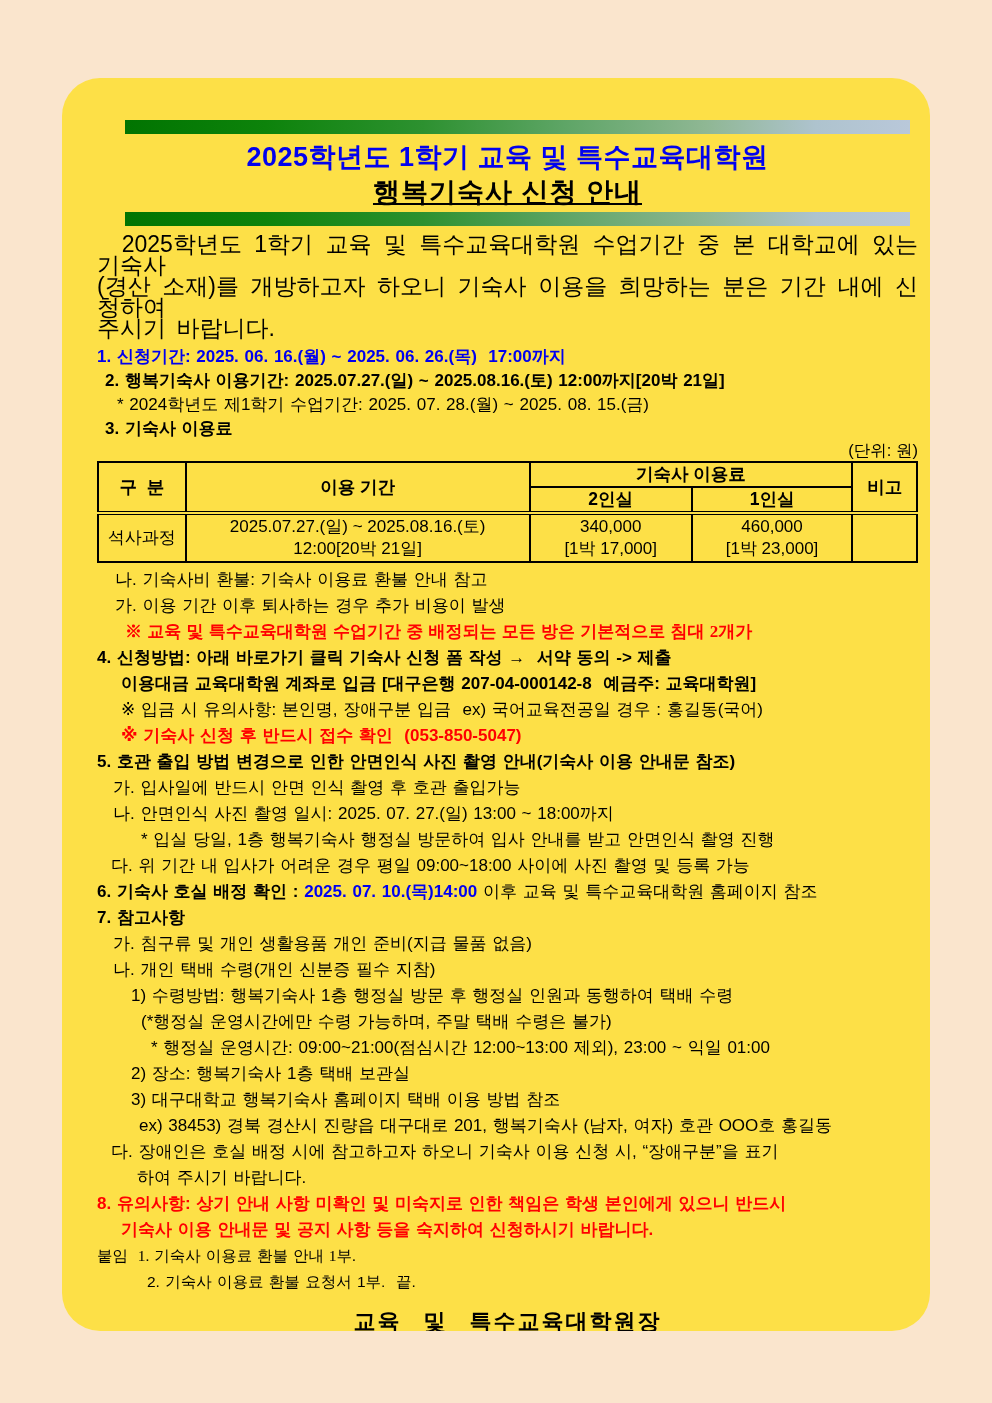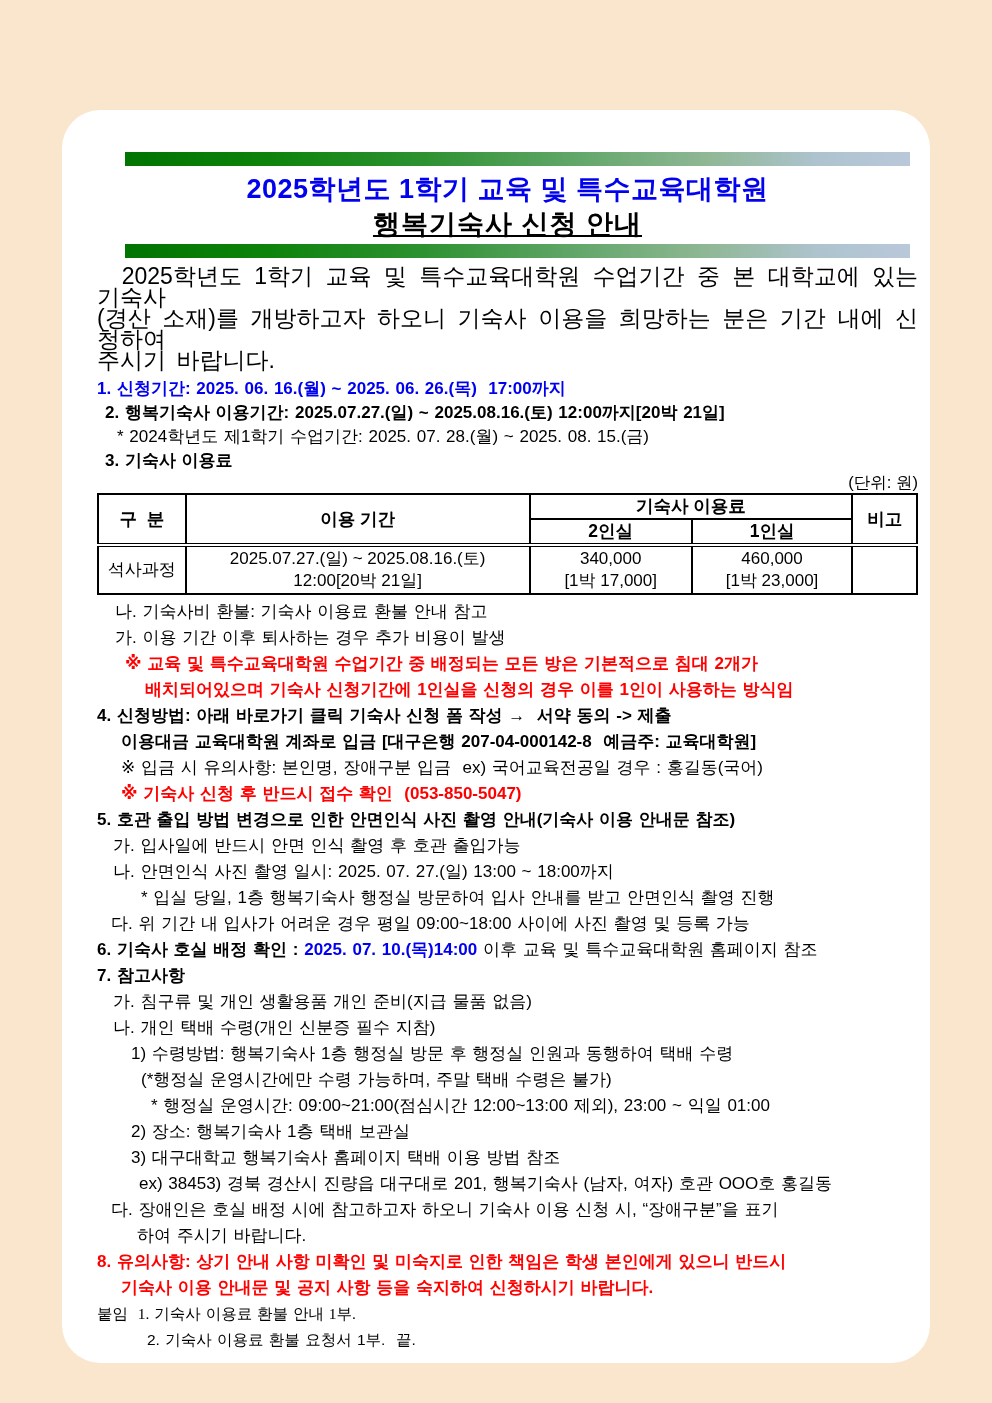--- a/index.html
+++ b/index.html
@@ -6,25 +6,24 @@
   body {
     width:992px; height:1403px;
     background: var(--page-bg, #FAE5CD);
     font-family: "Liberation Sans", "DejaVu Sans", sans-serif;
     position:relative; overflow:hidden;
     color:#000;
   }
   .card {
     position:absolute; left:62px; top:78px;
     width:868px; height:1253px;
-    background:#ffffff; border-radius:38px;
+    background:#fde047; border-radius:38px;
     box-sizing:border-box;
     padding:0 12px 0 35px;
     overflow:hidden;
-    margin-top:32px;
   }
   .gbar {
     height:14px;
     background: linear-gradient(to right,
       var(--bar-green,#017401) 0%, #0d830b 18%, #2d9130 38%,
       #5ea566 56%, #8fb794 74%, #aec3ce 88%, var(--bar-fade,#B9C8DA) 100%);
   }
   .gbar.top { margin:42px 8px 0 28px; }
   .gbar.bottom { margin:2px 8px 0 28px; }
   .title1 {
@@ -127,22 +126,21 @@
         <td>460,000
 [1박 23,000]</td>
         <td></td>
       </tr>
     </tbody>
   </table>
 
   <div class="lines" id="lines-after" style="margin-top:4px">
       <div class="line" style="padding-left: 18px;"><span class="c-k">나. 기숙사비 환불: 기숙사 이용료 환불 안내 참고</span></div>
       <div class="line" style="padding-left: 18px;"><span class="c-k">가. 이용 기간 이후 퇴사하는 경우 추가 비용이 발생</span></div>
-      <div class="line" style="padding-left: 28px;"><span class="bold c-r">※ 교육 및 특수교육대학원 수업기간 중 배정되는 모든 방은 기본적으로 침대 2개가</span></div>
-      <div class="line" style="padding-left: 48px;"><span class="bold c-r">배치되어있으며 기숙사 신청기간에 1인실을 신청의 경우 이를 1인이 사용하는 방식임</span></div>
+      <div class="line" style="padding-left: 28px; font-family: Liberation Serif, serif;"><span class="bold c-r">※ 교육 및 특수교육대학원 수업기간 중 배정되는 모든 방은 기본적으로 침대 2개가</span></div>
       <div class="line" style="padding-left: 0px;"><span class="bold c-k">4. 신청방법: 아래 바로가기 클릭 기숙사 신청 폼 작성 →  서약 동의 -&gt; 제출</span></div>
       <div class="line" style="padding-left: 24px;"><span class="bold c-k">이용대금 교육대학원 계좌로 입금 [대구은행 207-04-000142-8  예금주: 교육대학원]</span></div>
       <div class="line" style="padding-left: 24px;"><span class="c-k">※ 입금 시 유의사항: 본인명, 장애구분 입금  ex) 국어교육전공일 경우 : 홍길동(국어)</span></div>
       <div class="line" style="padding-left: 24px;"><span class="bold c-r">※ 기숙사 신청 후 반드시 접수 확인  (053-850-5047)</span></div>
       <div class="line" style="padding-left: 0px;"><span class="bold c-k">5. 호관 출입 방법 변경으로 인한 안면인식 사진 촬영 안내(기숙사 이용 안내문 참조)</span></div>
       <div class="line" style="padding-left: 16px;"><span class="c-k">가. 입사일에 반드시 안면 인식 촬영 후 호관 출입가능</span></div>
       <div class="line" style="padding-left: 16px;"><span class="c-k">나. 안면인식 사진 촬영 일시: 2025. 07. 27.(일) 13:00 ~ 18:00까지</span></div>
       <div class="line" style="padding-left: 44px;"><span class="c-k">* 입실 당일, 1층 행복기숙사 행정실 방문하여 입사 안내를 받고 안면인식 촬영 진행</span></div>
       <div class="line" style="padding-left: 14px;"><span class="c-k">다. 위 기간 내 입사가 어려운 경우 평일 09:00~18:00 사이에 사진 촬영 및 등록 가능</span></div>
       <div class="line" style="padding-left: 0px;"><span class="bold c-k">6. 기숙사 호실 배정 확인 : </span><span class="bold c-b">2025. 07. 10.(목)14:00</span><span class="c-k"> 이후 교육 및 특수교육대학원 홈페이지 참조</span></div>

